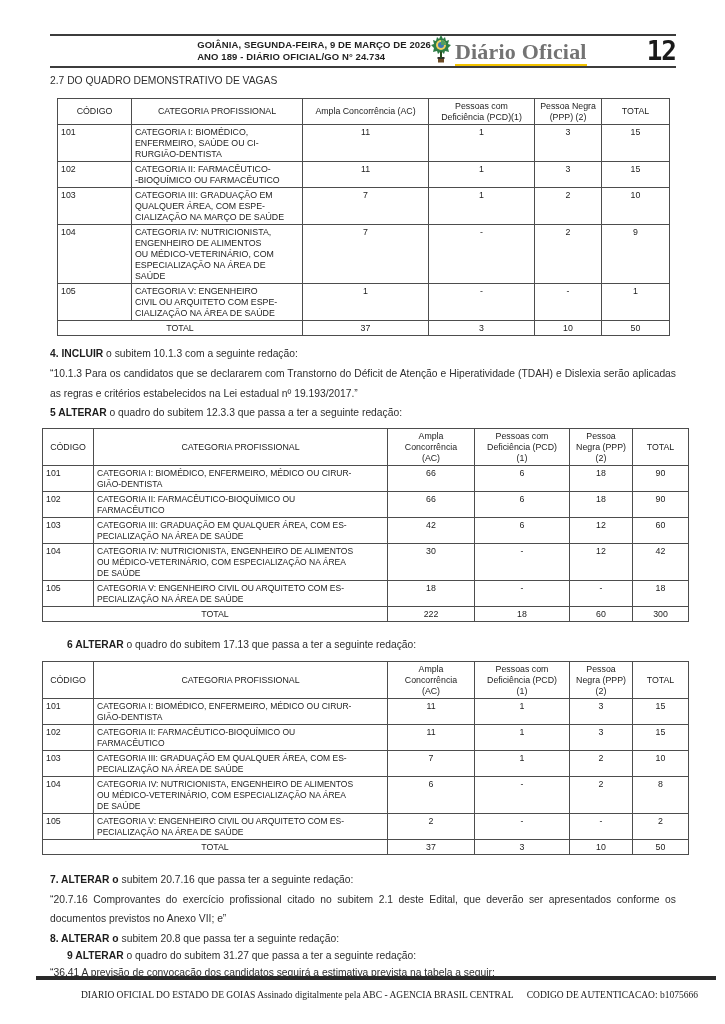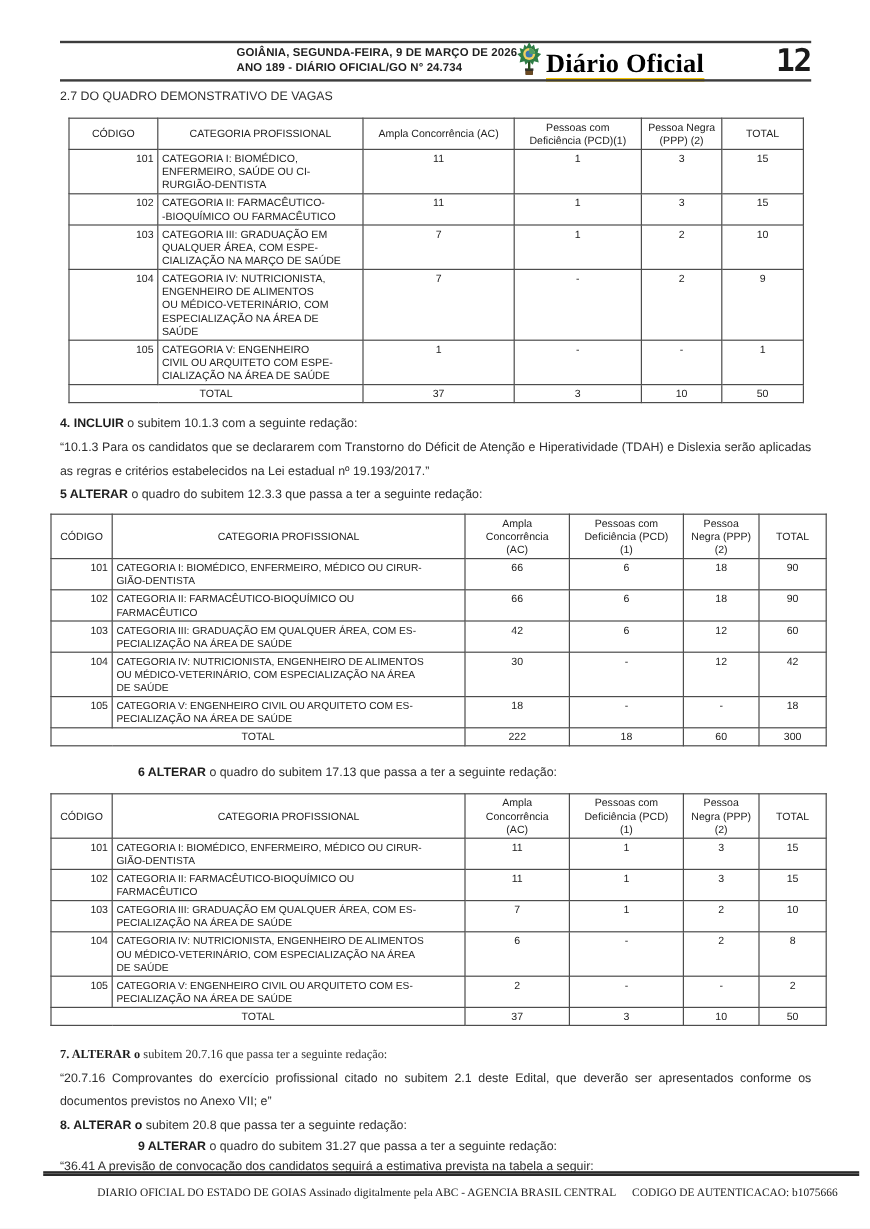--- a/index.html
+++ b/index.html
@@ -20,21 +20,21 @@
   }
   .header-band {
     position:absolute; top:36px; left:50px; width:626px; height:30px;
     display:flex; align-items:center; justify-content:flex-end;
   }
   .header-info { font-size:9.5px; font-weight:bold; line-height:12.5px; color:#1f1f1f; letter-spacing:0.1px; }
   .logo { display:flex; align-items:flex-end; gap:4px; margin-right:60px; }
   .logo-text {
     font-family:"Liberation Serif", serif;
     font-weight:bold; font-size:22px; line-height:24px;
-    color:#000000;
+    color:#737373;
     border-bottom:3px solid #f2c200;
     padding-bottom:0px;
     letter-spacing:0.2px;
   }
   .page-number {
     font-family:"DejaVu Sans Mono", monospace;
     font-weight:bold; font-size:26px; line-height:26px;
     color:#1a1a1a; letter-spacing:-1px;
   }
   .header-rule-bottom {
@@ -43,45 +43,45 @@
   }
   
   .content { position:absolute; top:68px; left:0; width:725px; }
   .para {
     font-size:10.3px; line-height:13px;
     margin:6px 49px 0 50px;
     color:#2e2e2e;
   }
   .para b { color:#1d1d1d; }
   .quote { text-align:justify; line-height:19.5px; margin-top:4px; }
-  .indent { margin-left:95px;padding-left:20px; }
+  .indent { margin-left:47px;padding-left:20px; }
   .p3  { margin-top:7px; }
   .p27 { margin-top:6px; }
   .p4  { margin-top:11px; }
   .p5  { margin-top:3px; }
   .p6  { margin-top:16px; }
-  .p7  { margin-top:18px;font-family:Liberation Serif, serif; }
+  .p7  { margin-top:18px; }
   .q20716 { line-height:19px; }
   .p8  { margin-top:4px; }
   .q208 { margin-top:4px; line-height:13px; }
   .p9  { margin-top:4px; }
   .q2011 { margin-top:4px; line-height:13px; }
   
   table.doc-table {
     border-collapse:collapse; table-layout:fixed;
     font-size:8.8px; line-height:11px; color:#222;
   }
   table.doc-table th, table.doc-table td {
     border:1px solid #4d4d4d;
     padding:1.5px 3px;
     white-space:pre-line;
     overflow:hidden;
   }
   table.doc-table th { font-weight:normal; text-align:center; vertical-align:middle; }
-  td.c-code { text-align:right; vertical-align:top; }
+  td.c-code { text-align:left; vertical-align:top; }
   td.c-cat  { text-align:left;   vertical-align:top; font-size:8.5px; }
   td.c-num  { text-align:center; vertical-align:top; }
   td.c-total{ text-align:center; }
   .tbl-1 { margin:11px 0 0 57px; width:612px; }
   .tbl-1 col:nth-child(1){width:74px;}  .tbl-1 col:nth-child(2){width:171px;}
   .tbl-1 col:nth-child(3){width:126px;} .tbl-1 col:nth-child(4){width:106px;}
   .tbl-1 col:nth-child(5){width:67px;}  .tbl-1 col:nth-child(6){width:68px;}
   .tbl-1 td.c-cat { font-size:8.8px; }
   .tbl-23 { margin:9px 0 0 42px; width:646px; }
   .tbl-23 col:nth-child(1){width:51px;}  .tbl-23 col:nth-child(2){width:294px;}

